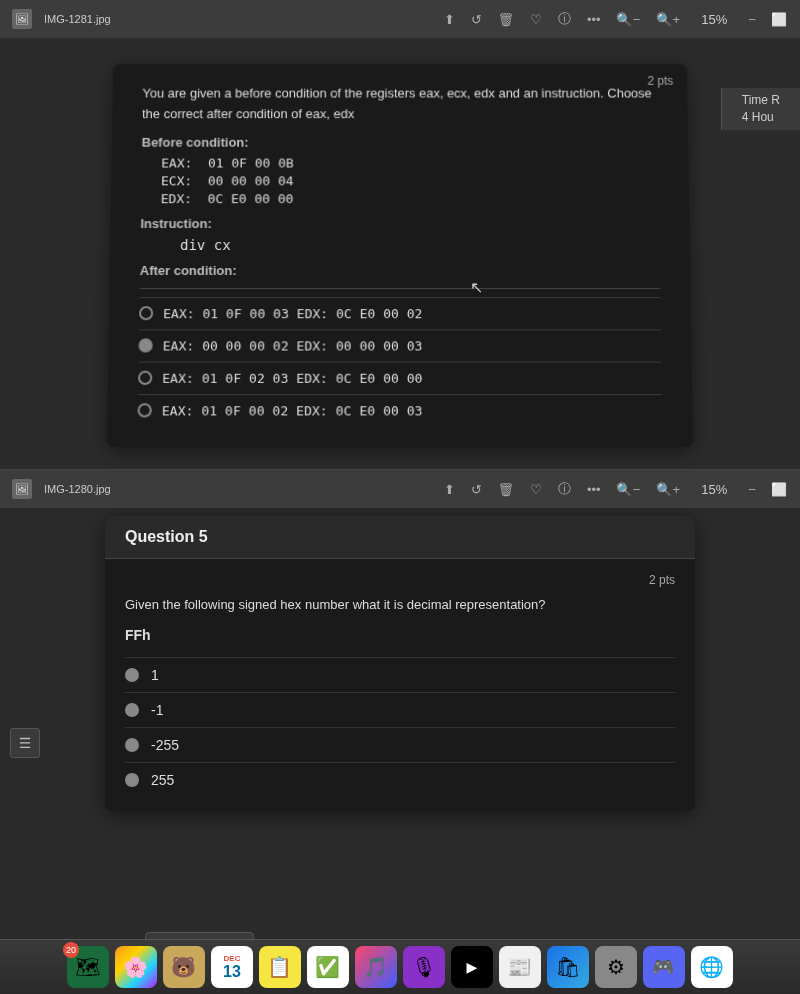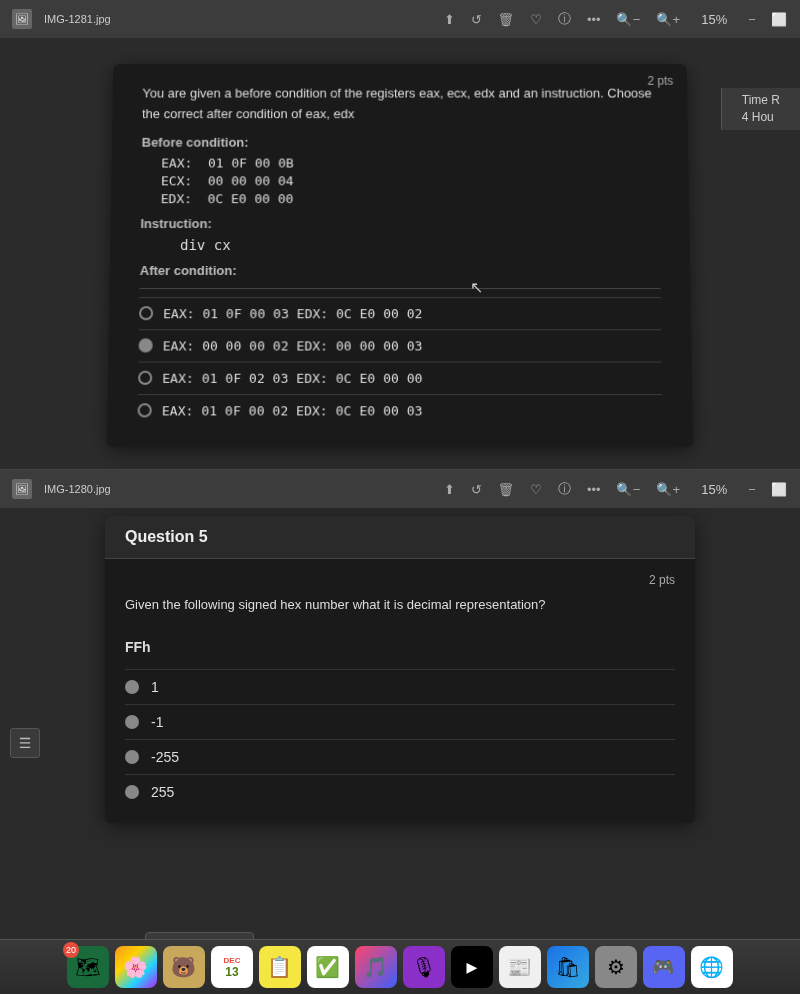--- a/index.html
+++ b/index.html
@@ -222,21 +222,21 @@
     .q5-pts {
       color: #aaa;
       font-size: 12px;
       text-align: right;
       margin-bottom: 8px;
     }
 
     .q5-question {
       color: #ddd;
       font-size: 13px;
-      margin-bottom: 24px;
+      margin-bottom: 12px;
       line-height: 1.5;
     }
 
     .q5-hex {
       color: #ddd;
       font-size: 14px;
       font-weight: 600;
       margin-bottom: 14px;
     }
 
@@ -492,21 +492,21 @@
     <span>🗺</span>
   </div>
   <div class="dock-item" style="background: linear-gradient(135deg,#f7971e,#ffd200,#21d4fd,#b721ff); border-radius:8px;">
     <span>🌸</span>
   </div>
   <div class="dock-item" style="background:#c8a95b; border-radius:8px;">
     <span>🐻</span>
   </div>
   <div class="dock-item" style="background:white; border-radius:8px; font-size:10px; color:#e74c3c; font-weight:bold; flex-direction:column;">
     <span style="font-size:8px;color:#e74c3c;font-weight:bold;">DEC</span>
-    <span style="font-size:12px;color:#4d7c0f;font-weight:bold;text-align:center;">13</span>
+    <span style="font-size:16px;color:#0369a1;font-weight:bold;text-align:center;">13</span>
   </div>
   <div class="dock-item" style="background:#f5e642; border-radius:8px;">
     <span>📋</span>
   </div>
   <div class="dock-item" style="background:#fff; border-radius:8px;">
     <span>✅</span>
   </div>
   <div class="dock-item" style="background: linear-gradient(135deg,#fc466b,#3f5efb); border-radius:8px;">
     <span>🎵</span>
   </div>

